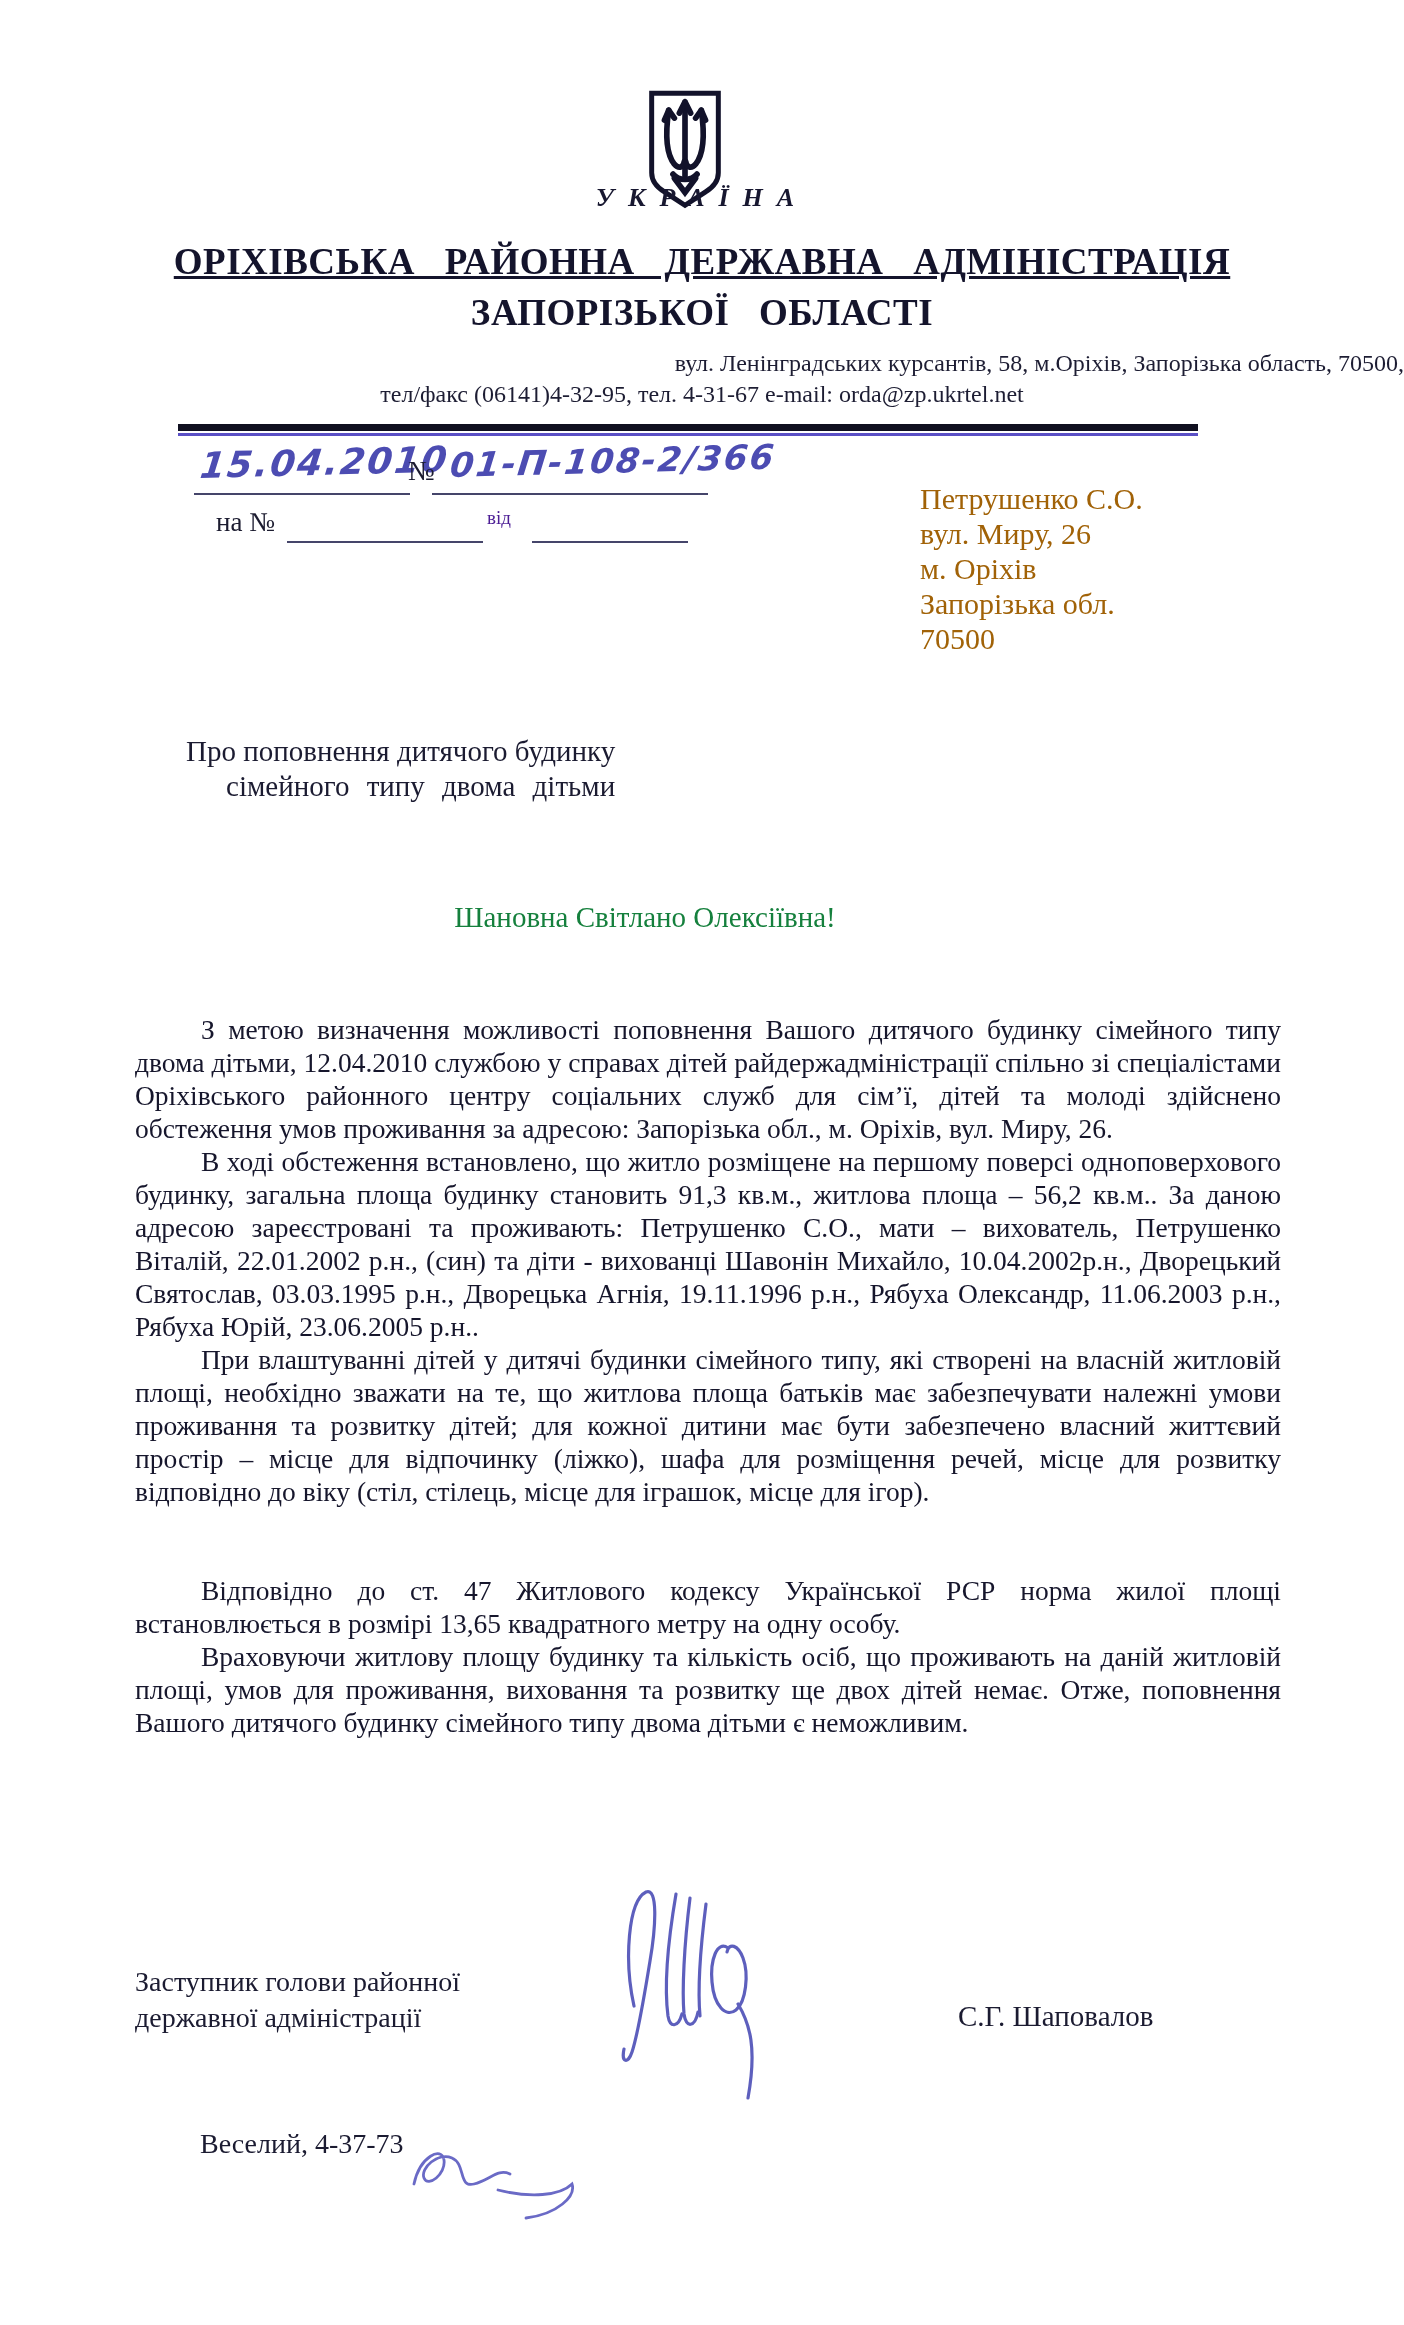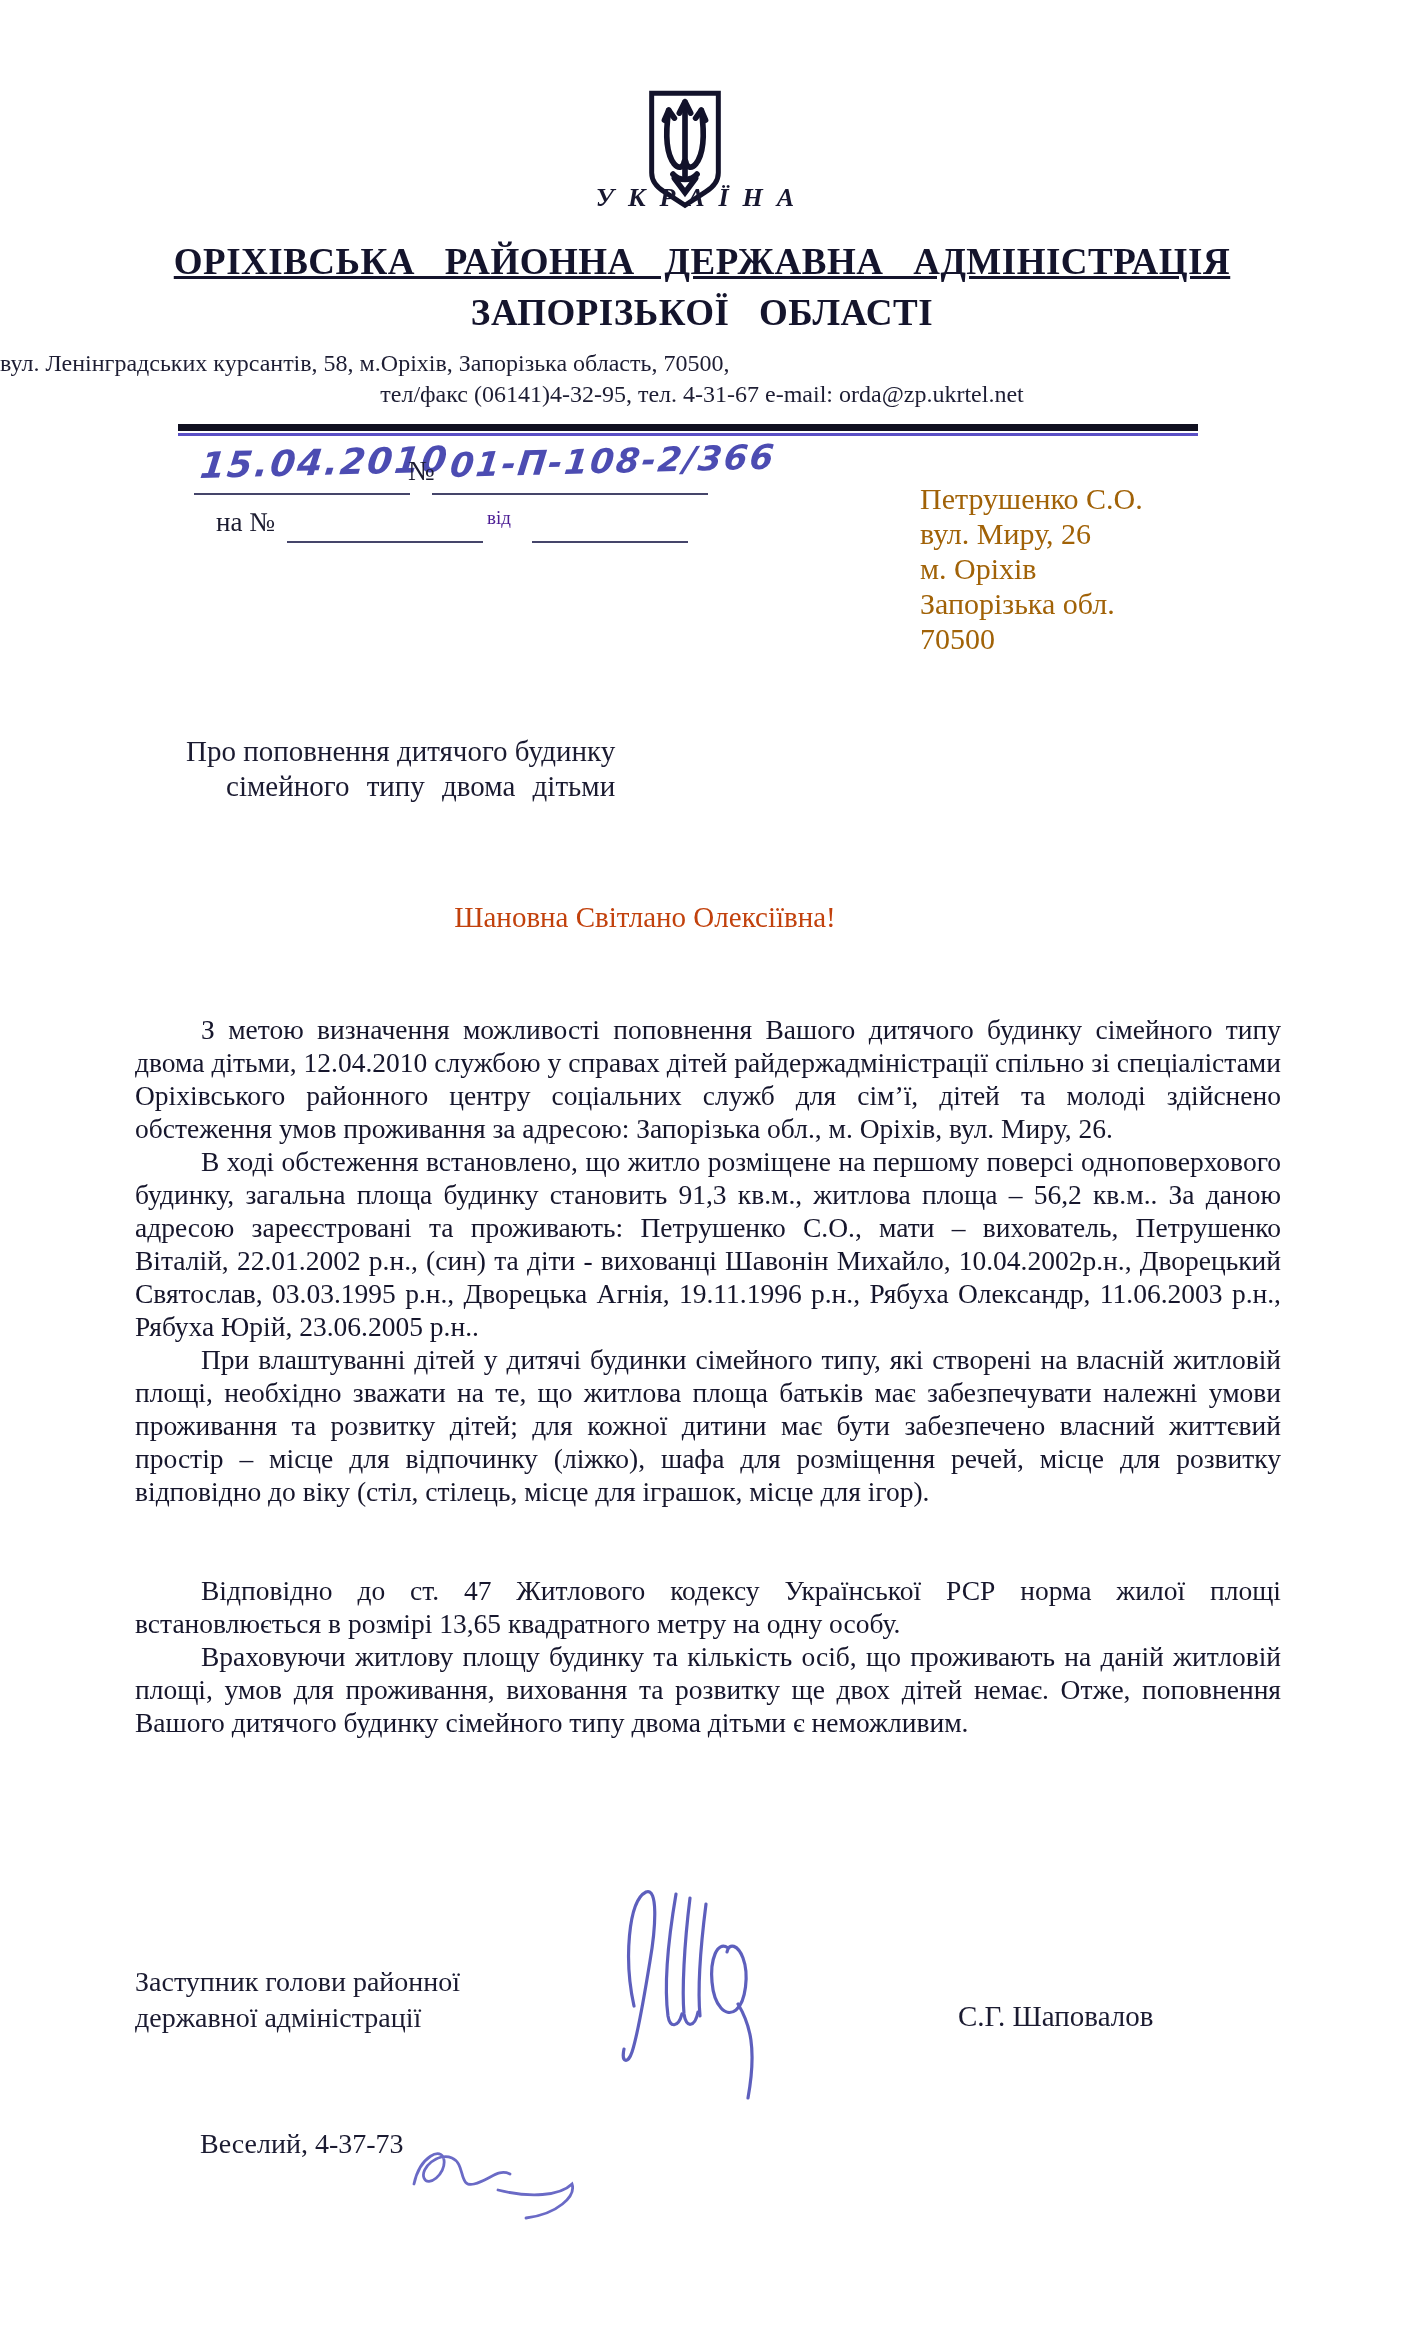--- a/index.html
+++ b/index.html
@@ -13,21 +13,21 @@
   }
   .abs{position:absolute;}
   
   .emblem{left:646px;top:88px;width:78px;height:124px;}
   .country{left:0;top:183px;width:1404px;text-align:center;
     font-size:26px;font-weight:bold;letter-spacing:14px;color:#171730;font-style:italic;}
   .org-line1{left:0;top:240px;width:1404px;text-align:center;
     font-size:37px;font-weight:bold;word-spacing:20px;letter-spacing:.5px;color:#14142c;text-decoration:underline;}
   .org-line2{left:0;top:291px;width:1404px;text-align:center;
     font-size:37px;font-weight:bold;word-spacing:20px;letter-spacing:.5px;color:#14142c;}
-  .addr1{left:0;top:350px;width:1404px;text-align:left;font-size:24px;color:#1d1d33;}
+  .addr1{left:0;top:350px;width:1404px;text-align:right;font-size:24px;color:#1d1d33;}
   .addr2{left:0;top:381px;width:1404px;text-align:center;font-size:24px;color:#1d1d33;}
   
   .rule-black{left:178px;top:424px;width:1020px;height:7px;background:#101020;}
   .rule-violet{left:178px;top:433px;width:1020px;height:3px;background:#5b50c5;}
   
   .hand{color:#4c4cb2;font-style:italic;transform:skewX(-8deg) rotate(-1.5deg);transform-origin:left bottom;
         font-family:"DejaVu Sans", sans-serif;font-weight:bold;letter-spacing:2px;}
   .ref-date{left:198px;top:445px;font-size:36px;}
   .ref-nosign{left:408px;top:455px;font-size:28px;color:#1c1c30;}
   .ref-number{left:448px;top:445px;font-size:34px;}
@@ -37,21 +37,21 @@
   .na-label{left:216px;top:507px;font-size:27px;color:#1c1c30;}
   .ulC{left:287px;top:541px;width:196px;}
   .vid-label{left:487px;top:507px;font-size:19px;color:#4c1d95;}
   .ulD{left:532px;top:541px;width:156px;}
   
   .recipient{left:920px;top:481px;font-size:30px;line-height:35px;color:#a16207;}
   
   .subject{left:186px;top:734px;font-size:29px;line-height:35px;color:#1b1b31;}
   .subject .l2{word-spacing:10px;text-align:right;}
   
-  .salutation{left:0;top:901px;width:1290px;text-align:center;font-size:29px;color:#c2410c;}
+  .salutation{left:0;top:901px;width:1290px;text-align:center;font-size:29px;color:#15803d;}
   
   .body-text{left:135px;top:1000px;width:1146px;font-size:27.5px;line-height:33px;
     text-align:justify;color:#16162c;margin-top:13px;}
   .body-text p{margin:0;text-indent:66px;}
   .body-text p.gap{margin-top:66px;}
   
   .sig-title{left:135px;top:1964px;font-size:28px;line-height:36px;color:#1b1b31;}
   .sig-name{left:958px;top:2000px;font-size:29px;color:#1b1b31;}
   .sig-svg{left:598px;top:1866px;}
   

